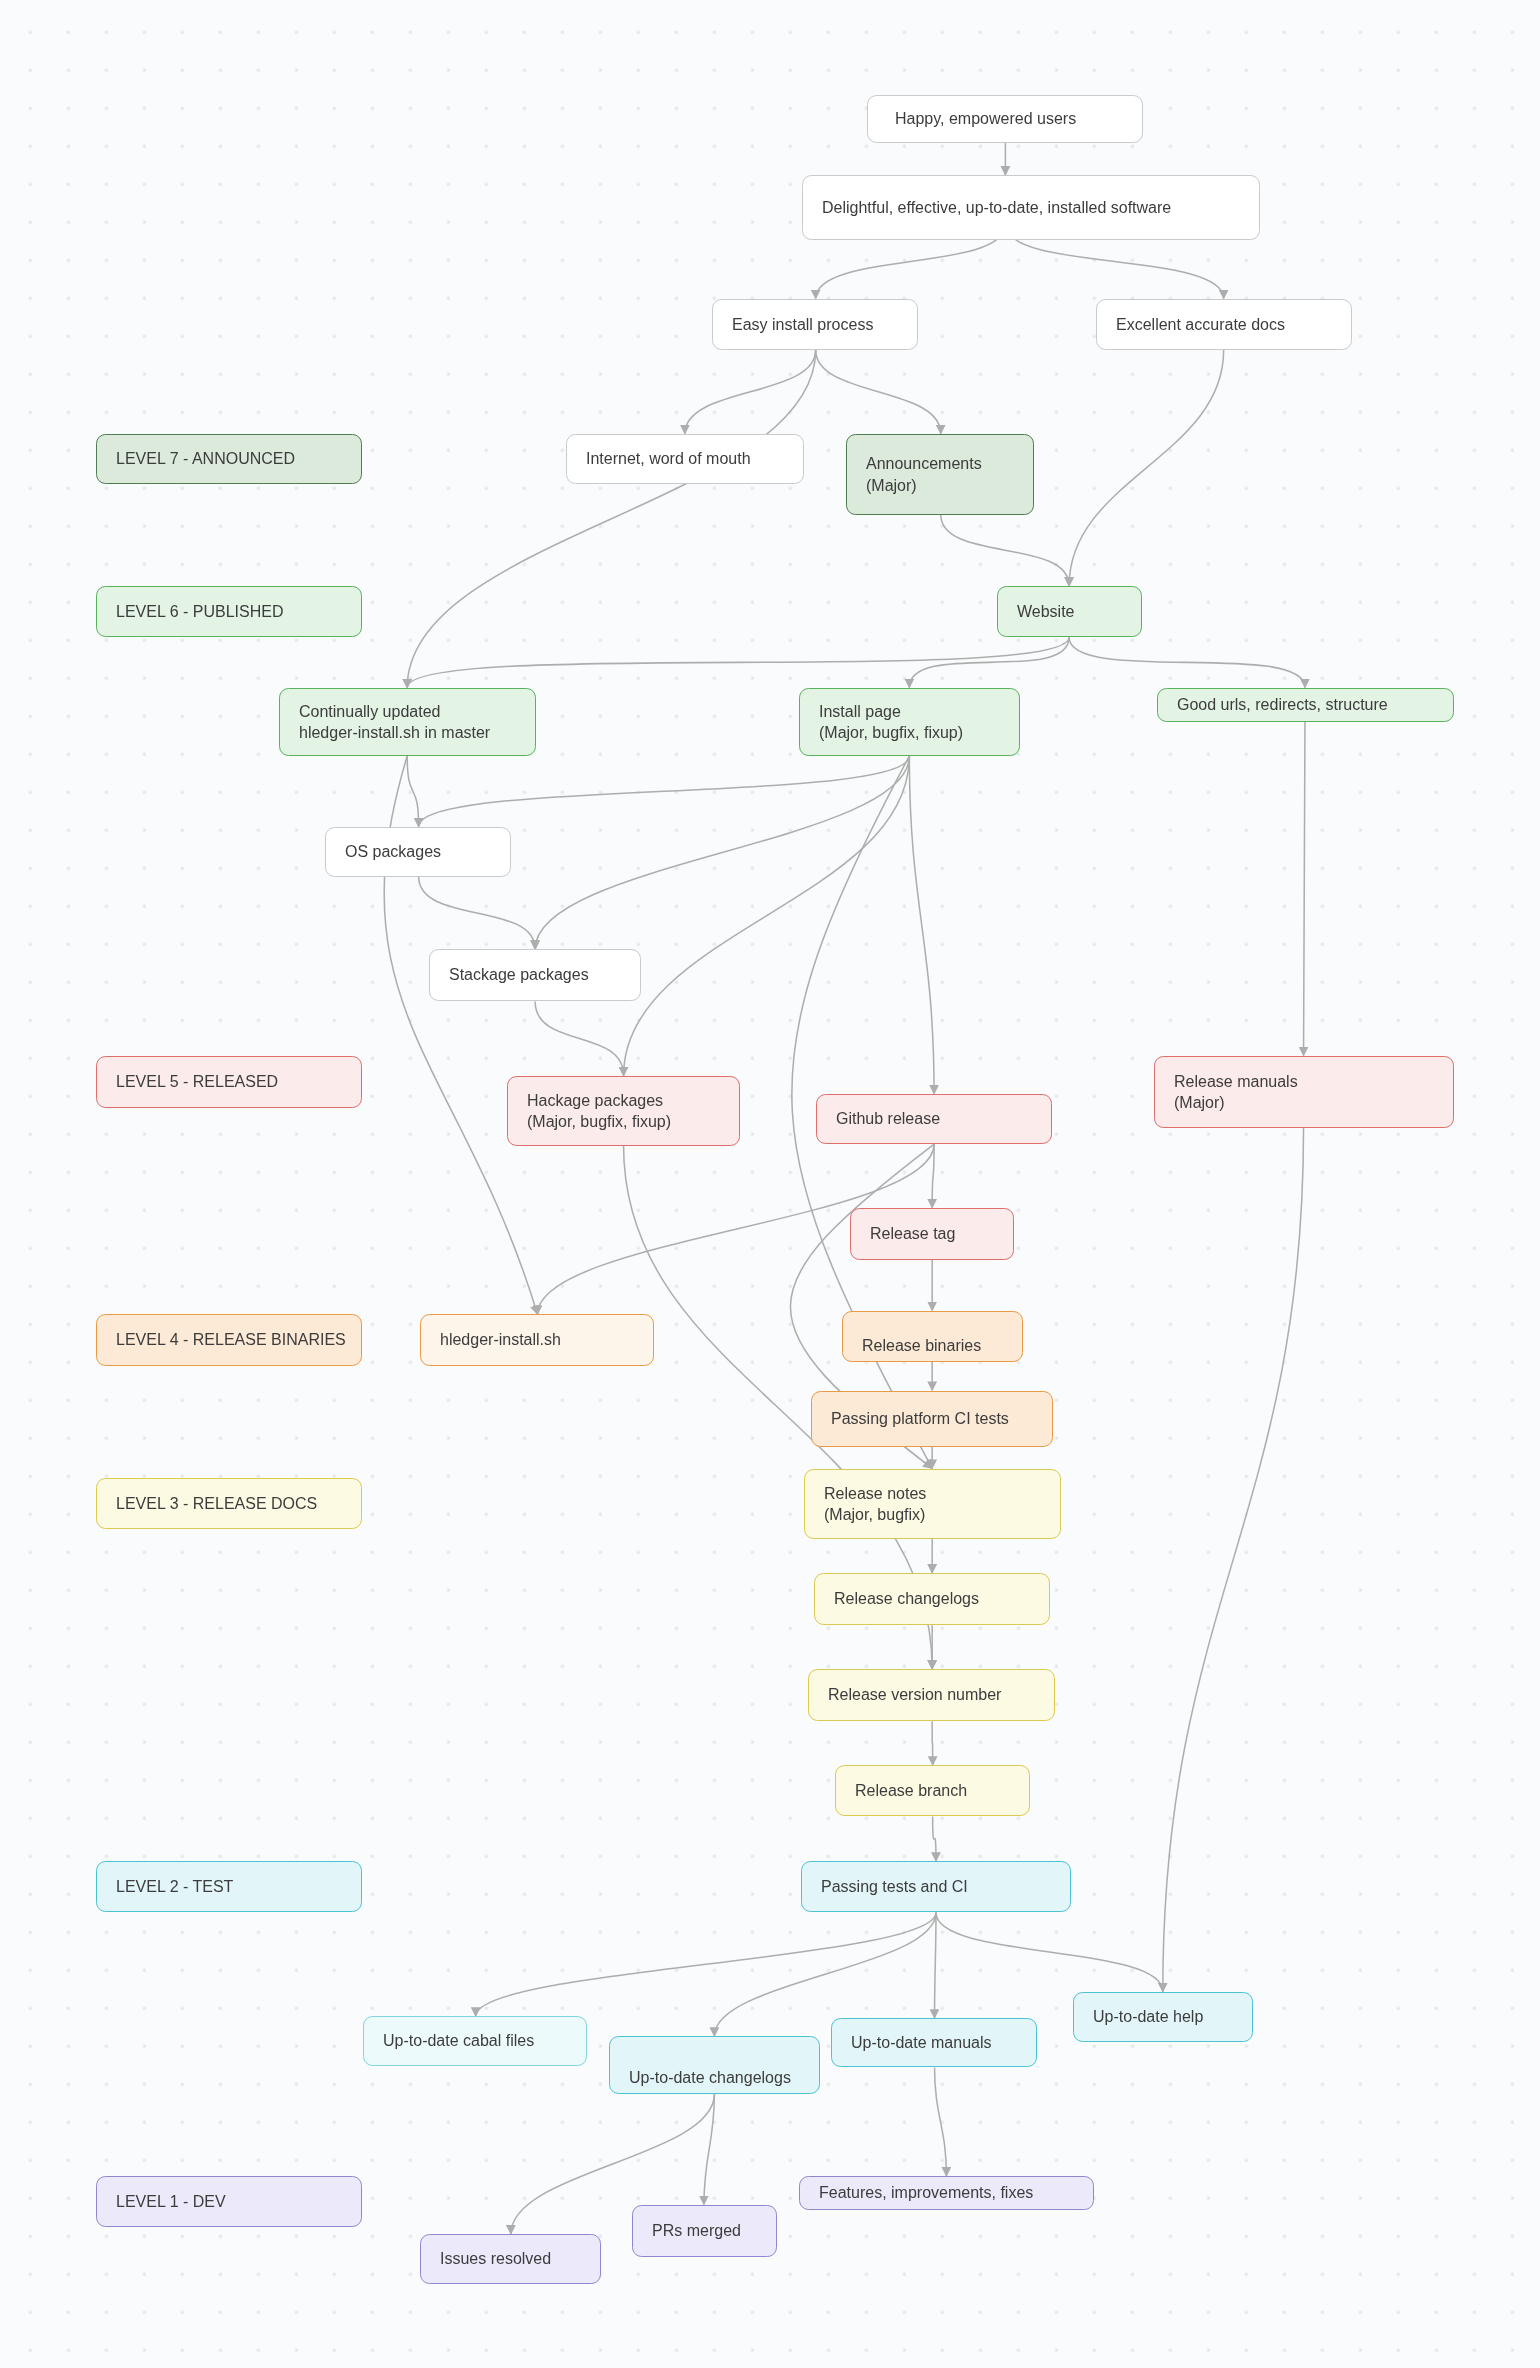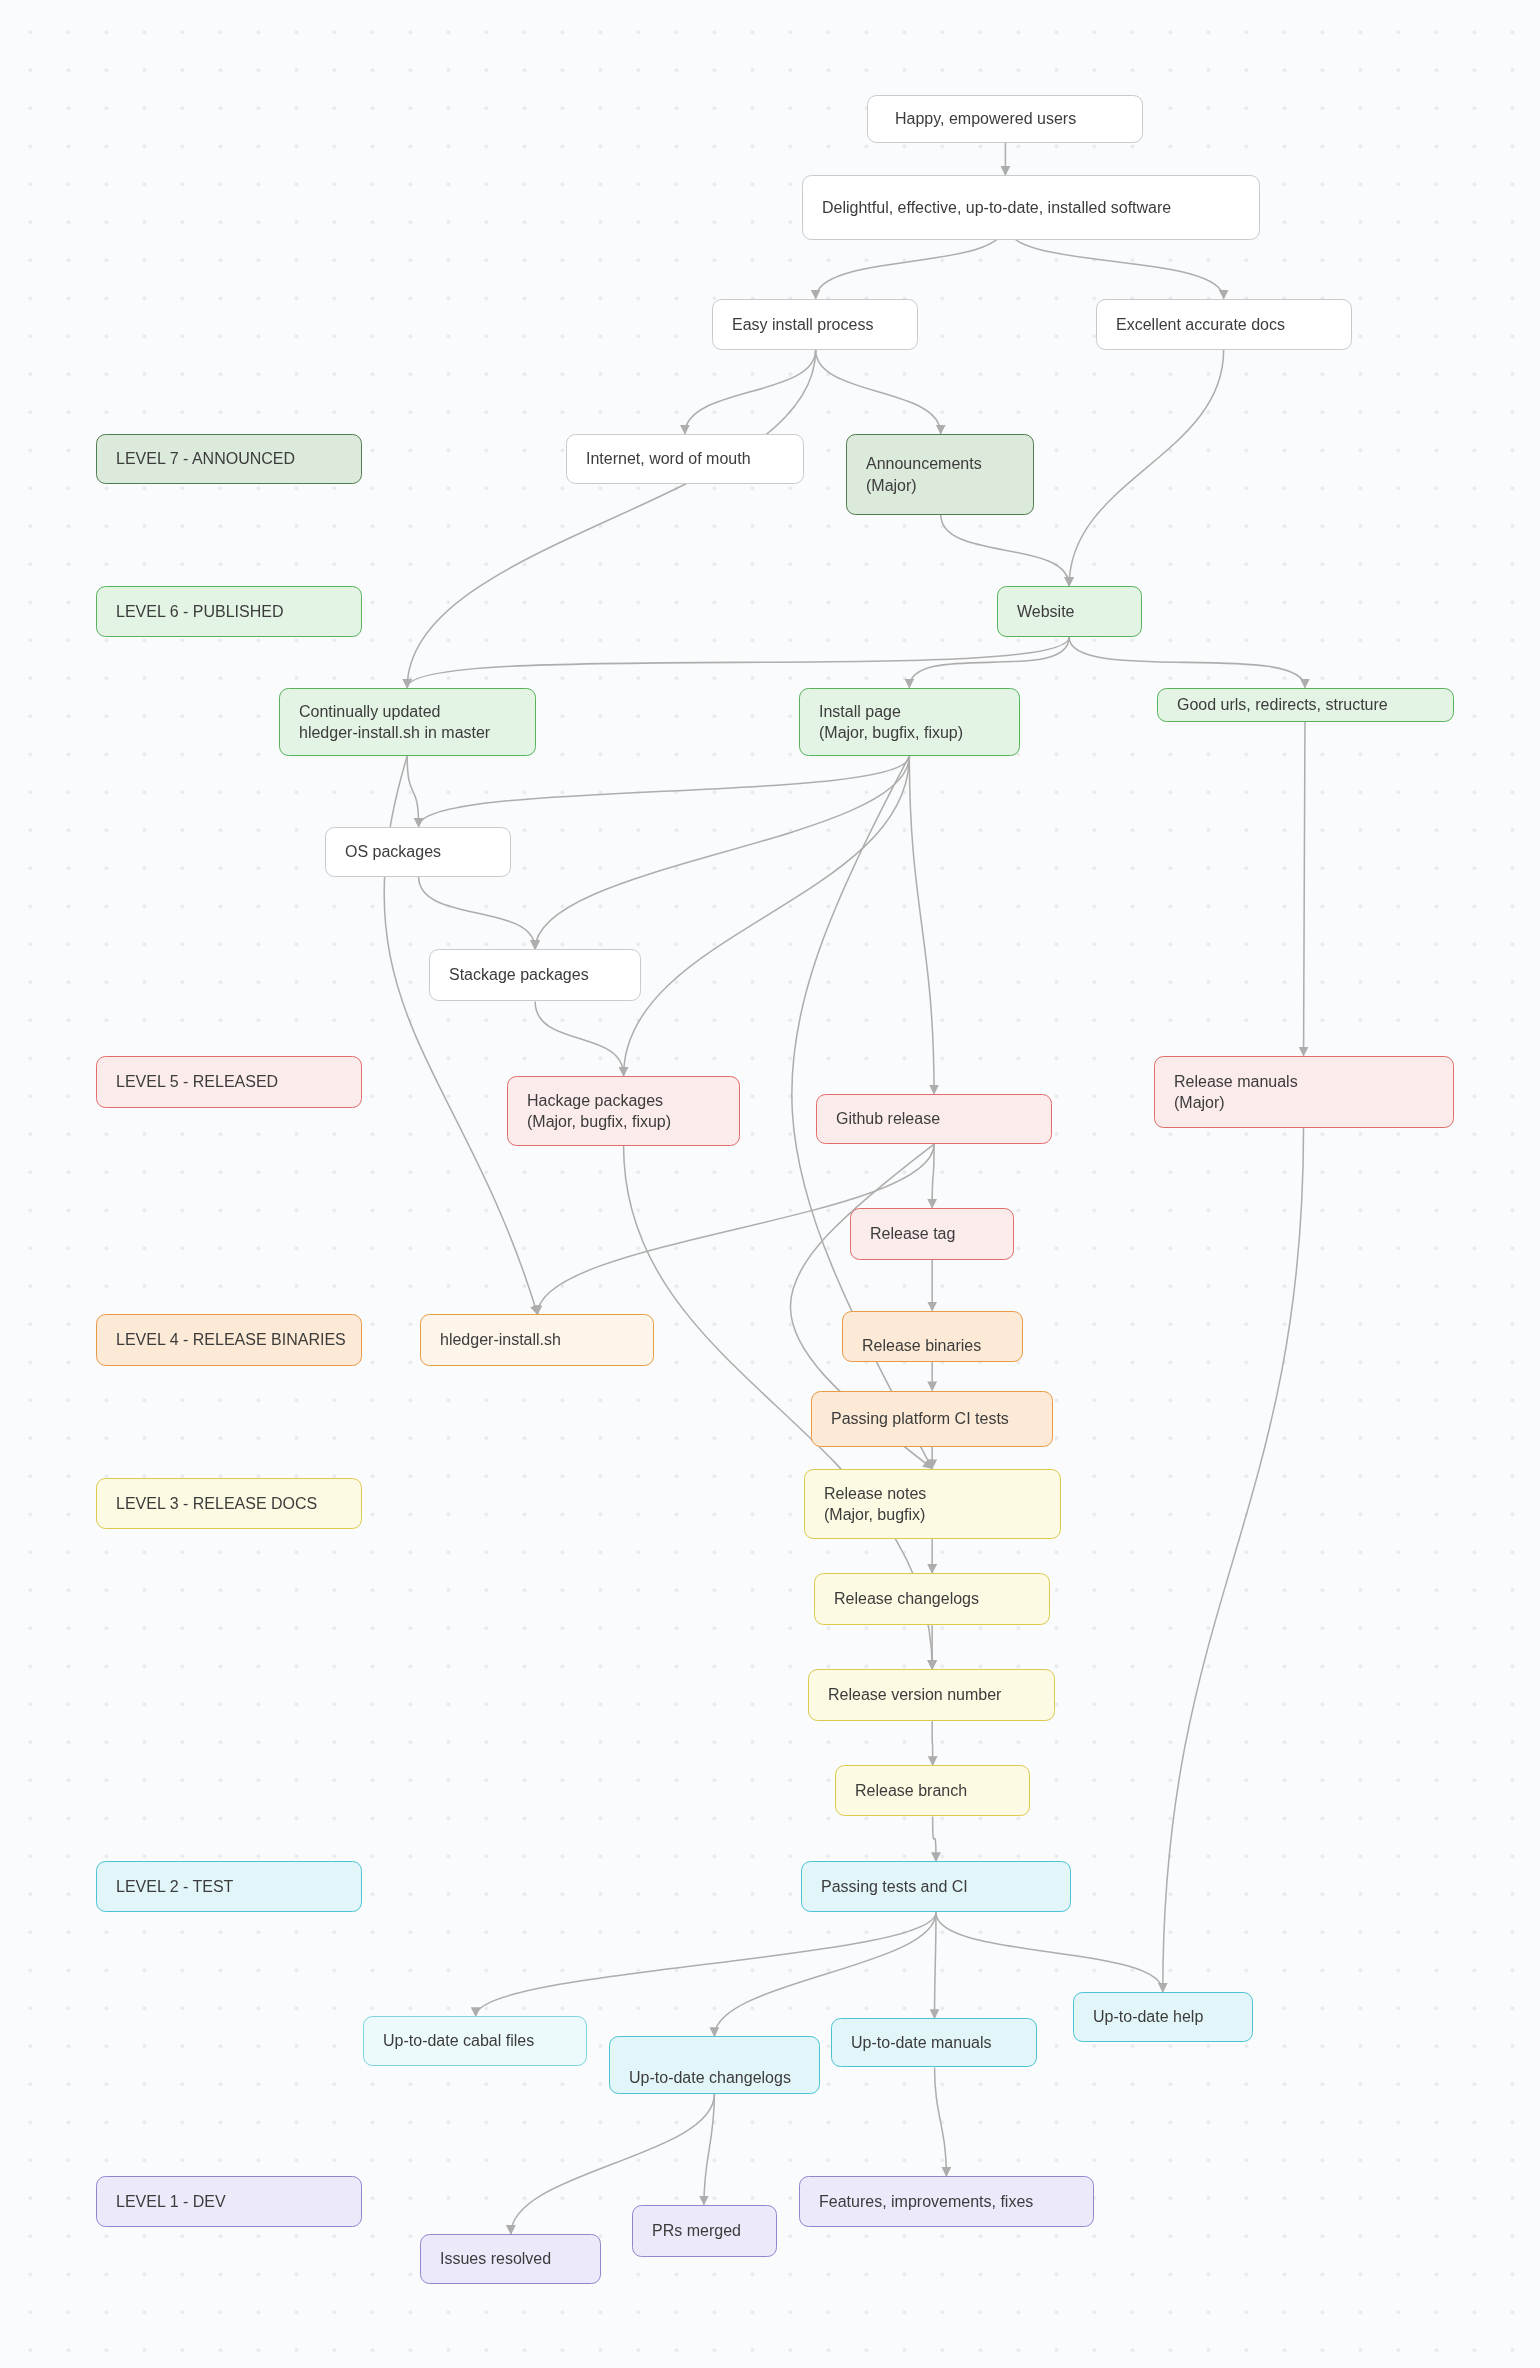--- a/index.html
+++ b/index.html
@@ -193,21 +193,21 @@
     </div>
     <div class="node" style="left: 609px; top: 2036px; width: 211px; height: 58px; background: rgb(226, 246, 249); border-color: rgb(76, 195, 212); justify-content: flex-end;">
       <div class="line">Up-to-date changelogs</div>
     </div>
     <div class="node" style="left: 831px; top: 2018px; width: 206px; height: 49px; background: rgb(226, 246, 249); border-color: rgb(76, 195, 212);">
       <div class="line">Up-to-date manuals</div>
     </div>
     <div class="node" style="left: 1073px; top: 1992px; width: 180px; height: 50px; background: rgb(226, 246, 249); border-color: rgb(76, 195, 212);">
       <div class="line">Up-to-date help</div>
     </div>
-    <div class="node" style="left: 799px; top: 2176px; width: 295px; height: 51px; background: rgb(236, 234, 250); border-color: rgb(145, 135, 207);">
+    <div class="node" style="left: 799px; top: 2176px; width: 295px; height: 34px; background: rgb(236, 234, 250); border-color: rgb(145, 135, 207);">
       <div class="line">Features, improvements, fixes</div>
     </div>
     <div class="node" style="left: 632px; top: 2205px; width: 145px; height: 52px; background: rgb(236, 234, 250); border-color: rgb(145, 135, 207);">
       <div class="line">PRs merged</div>
     </div>
     <div class="node" style="left: 420px; top: 2234px; width: 181px; height: 50px; background: rgb(236, 234, 250); border-color: rgb(145, 135, 207);">
       <div class="line">Issues resolved</div>
     </div>
   </div>
 

